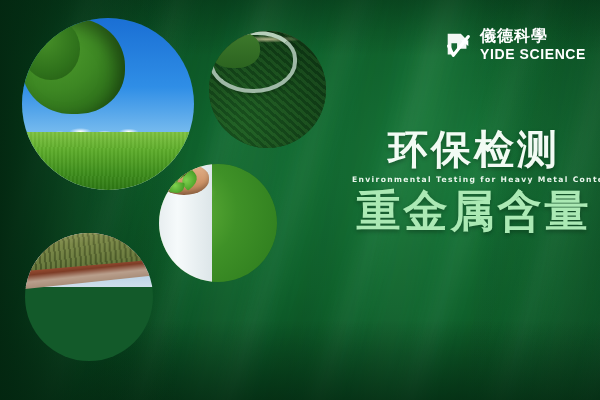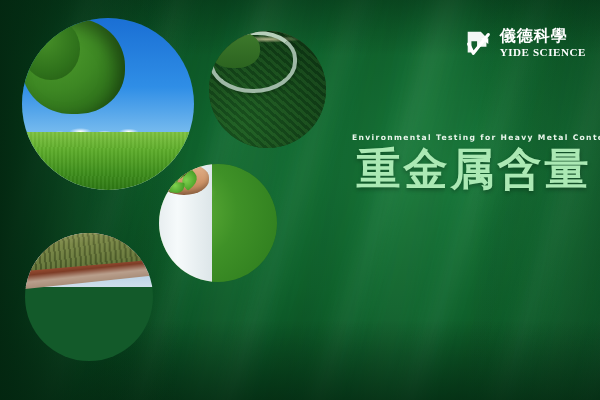--- a/index.html
+++ b/index.html
@@ -236,25 +236,25 @@
   .logo-text { display: flex; flex-direction: column; line-height: 1; }
   .logo-cn {
     color: #ffffff;
     font-size: 16px;
     letter-spacing: 1px;
     font-weight: 700;
     font-family: "DejaVu Sans", "Liberation Sans", sans-serif;
   }
   .logo-en {
     color: #ffffff;
-    font-size: 11px;
+    font-size: 14px;
     letter-spacing: 0.6px;
     font-weight: 700;
     margin-top: 3px;
-    font-family: Liberation Serif, serif;
+    font-family: Liberation Sans, sans-serif;
   }
 
   
   #headline {
     position: absolute;
     left: 352px;
     top: 128px;
     width: 244px;
     text-align: center;
   }
@@ -339,17 +339,18 @@
       <path d="M6 17 L11 27 L27 7" fill="none" stroke="#ffffff" stroke-width="3.4" stroke-linecap="round" stroke-linejoin="round"></path>
       <path d="M19 11 L27 11 L27 17 Z" fill="#ffffff"></path>
     </svg>
     <div class="logo-text">
       <span class="logo-cn">儀德科學</span>
       <span class="logo-en">YIDE SCIENCE</span>
     </div>
   </div>
 
   <div id="headline">
+    <div class="title-main">环保检测</div>
     <div class="title-sub-en">Environmental Testing for Heavy Metal Content</div>
     <div class="title-accent">重金属含量</div>
   </div>
 
 </div>
 
 </body></html>

